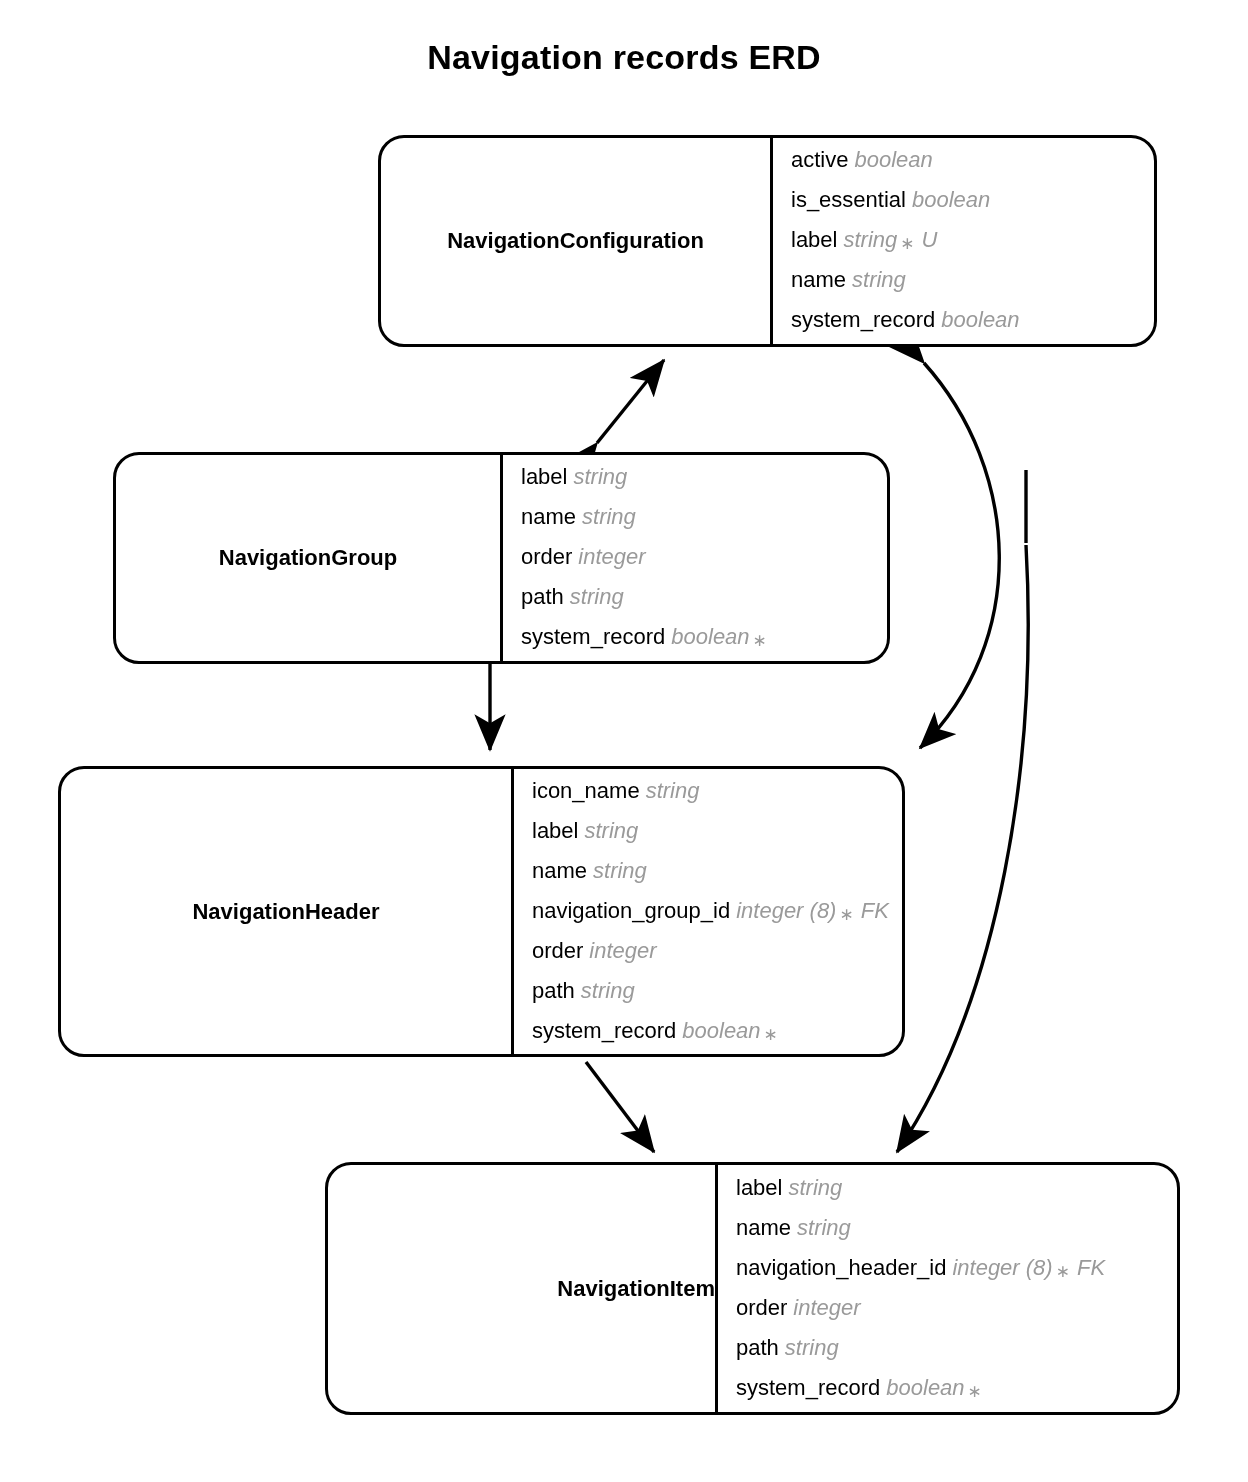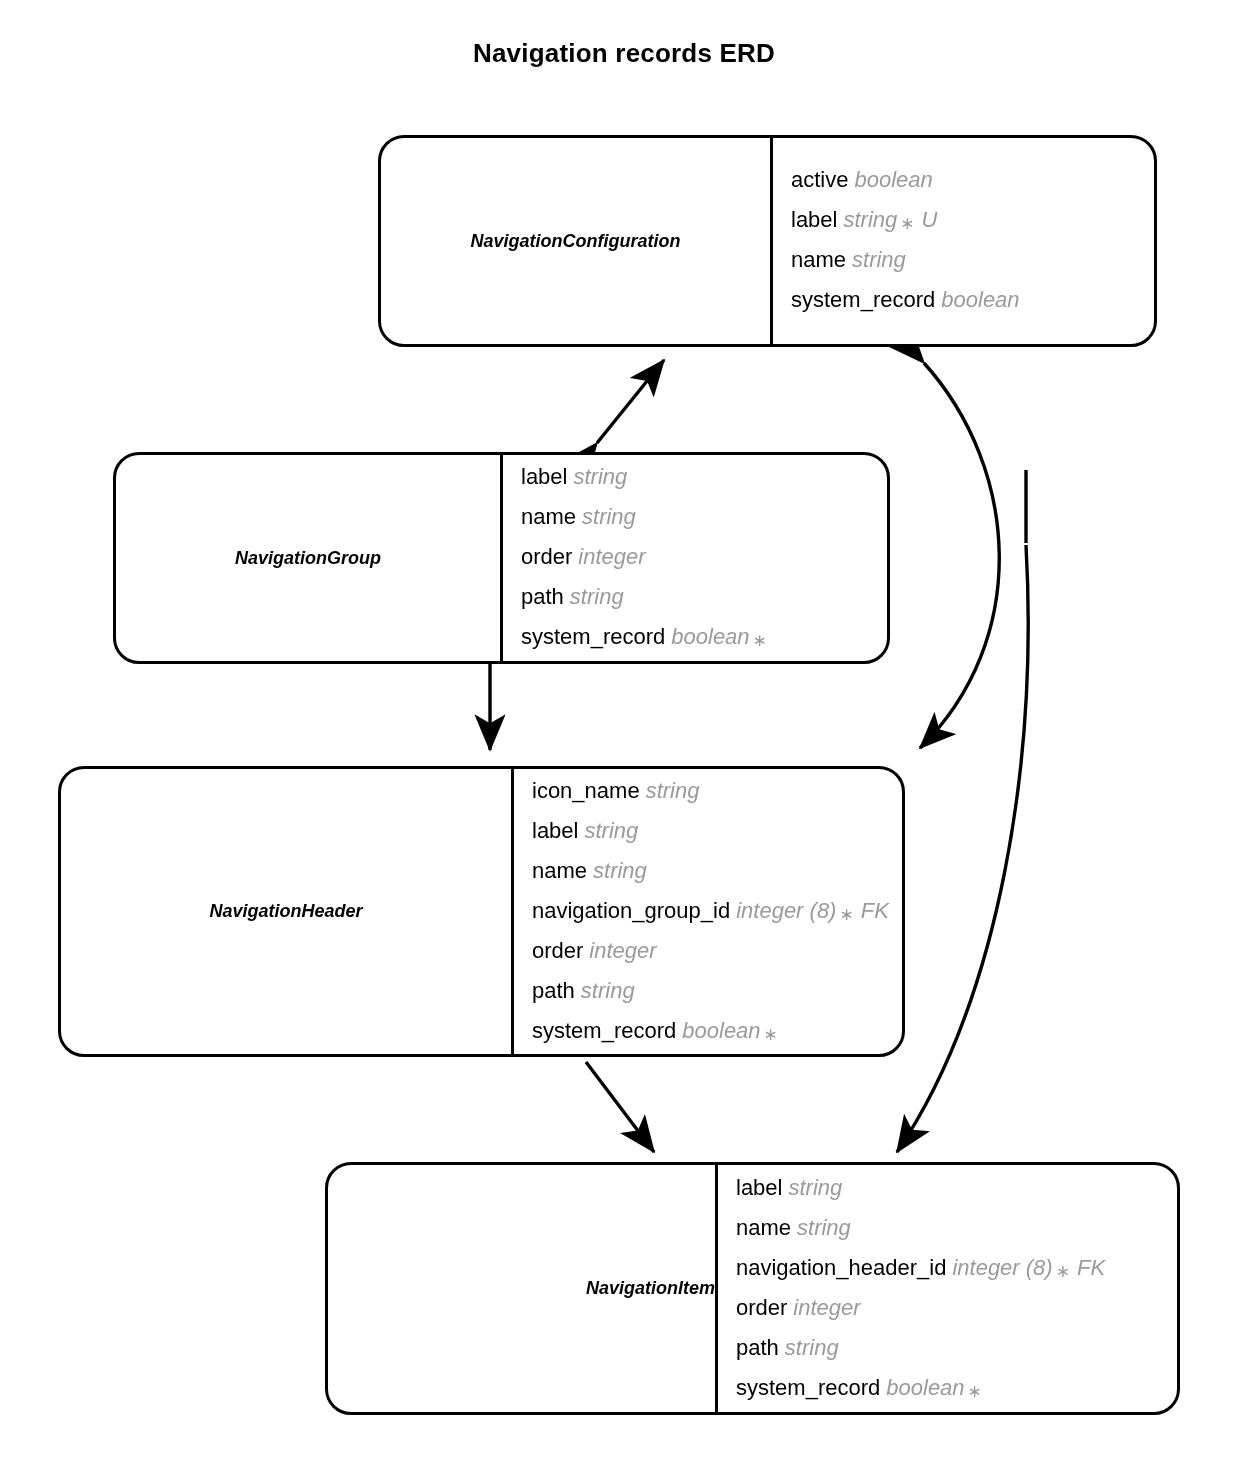--- a/index.html
+++ b/index.html
@@ -19,21 +19,21 @@
     inset: 0;
     width: 1248px;
     height: 1482px;
   }
   .title {
     position: absolute;
     top: 38px;
     left: 0;
     width: 1248px;
     text-align: center;
-    font-size: 26px;
+    font-size: 34px;
     font-weight: bold;
     color: #000000;
     letter-spacing: 0.2px;
   }
   .entity {
     position: absolute;
     box-sizing: border-box;
     border: 3px solid #000000;
     border-radius: 26px;
     background: #ffffff;
@@ -43,26 +43,25 @@
     z-index: 5;
   }
   .entity-name-cell {
     display: flex;
     align-items: center;
     justify-content: center;
     box-sizing: border-box;
     flex: 0 0 auto;
   }
   .entity-name {
-    font-size: 18px;
+    font-size: 22px;
     font-weight: bold;
     color: #000000;
     text-align: center;
     white-space: nowrap;
-    font-style: italic;
   }
   .entity-attrs {
     flex: 1 1 auto;
     box-sizing: border-box;
     border-left: 3px solid #000000;
     display: flex;
     flex-direction: column;
     justify-content: center;
     padding: 0 0 0 18px;
   }
@@ -145,20 +144,23 @@
 
   <div class="entity" style="left:378px; top:135px; width:779px; height:212px;">
     <div class="entity-name-cell" style="width:389px;">
       <span class="entity-name">NavigationConfiguration</span>
     </div>
     <div class="entity-attrs">
       <div class="attr">
         <span class="aname">active</span><span class="atype">boolean</span><span class="astar"></span><span class="aflag"></span>
       </div>
       <div class="attr">
+        <span class="aname">is_essential</span><span class="atype">boolean</span><span class="astar"></span><span class="aflag"></span>
+      </div>
+      <div class="attr">
         <span class="aname">label</span><span class="atype">string</span><span class="astar">∗</span><span class="aflag">U</span>
       </div>
       <div class="attr">
         <span class="aname">name</span><span class="atype">string</span><span class="astar"></span><span class="aflag"></span>
       </div>
       <div class="attr">
         <span class="aname">system_record</span><span class="atype">boolean</span><span class="astar"></span><span class="aflag"></span>
       </div>
     </div>
   </div>

